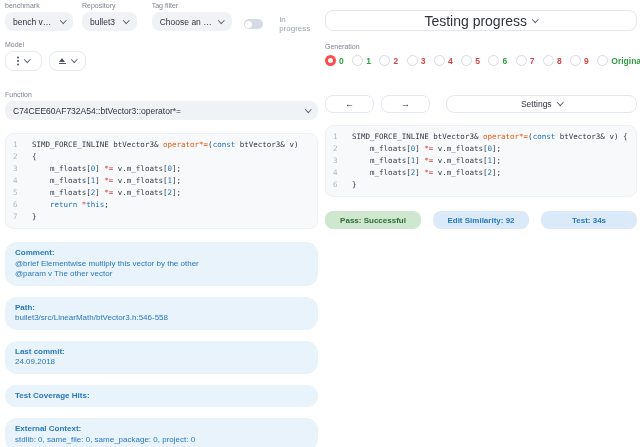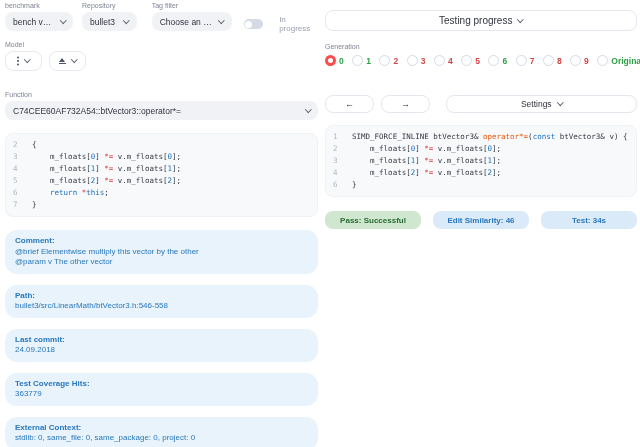--- a/index.html
+++ b/index.html
@@ -54,21 +54,21 @@
   .tk-op  { color:#d64545; }
   .tk-num { color:#1a6fc4; }
 
   .info-sections { margin-top:13px; }
   .info-box { background:#e9f3fc; border-radius:12px; padding:6px 10px; color:#2878bd;
               font-size:8px; line-height:10.5px; }
   .info-box + .info-box { margin-top:11px; }
   .info-title { font-weight:700; }
 
   .testing-btn { margin-top:7px; width:100%; height:21px; background:#fff; border:1px solid #e4e7ee;
-                 border-radius:8px; font-size:10px; color:#31333f; display:flex; align-items:center;
+                 border-radius:8px; font-size:14px; color:#31333f; display:flex; align-items:center;
                  justify-content:center; cursor:pointer; font-family:"Liberation Sans", sans-serif; }
   .gen-lbl { margin-top:12px; }
   .radio-row { margin-top:5px; display:flex; align-items:center; gap:8.5px; }
   .radio-opt { display:flex; align-items:center; gap:3px; cursor:pointer; }
   .radio-circle { width:11px; height:11px; border-radius:50%; background:#fff; border:1.5px solid #d5dae5; }
   .radio-circle.selected { border:3.5px solid #ff4b4b; }
   .radio-label { font-size:8.5px; font-weight:700; }
   .radio-label.pass { color:#2e9e44; }
   .radio-label.fail { color:#d64545; }
 
@@ -142,20 +142,21 @@
 
     <div class="fn-field">
       <span class="lbl">Function</span>
       <div class="select">
         <span>C74CEE60AF732A54::btVector3::operator*=</span>
         <span class="chev"></span>
       </div>
     </div>
 
     <div class="code-block" id="code-left">
+        <div class="code-line"><span class="ln">1</span><span class="tk-p">SIMD_FORCE_INLINE btVector3&amp; </span><span class="tk-fn">operator*=</span><span class="tk-p">(</span><span class="tk-kw">const</span><span class="tk-p"> btVector3&amp; v)</span></div>
         <div class="code-line"><span class="ln">2</span><span class="tk-p">{</span></div>
         <div class="code-line"><span class="ln">3</span><span class="tk-p">    m_floats[</span><span class="tk-num">0</span><span class="tk-p">] </span><span class="tk-op">*=</span><span class="tk-p"> v.m_floats[</span><span class="tk-num">0</span><span class="tk-p">];</span></div>
         <div class="code-line"><span class="ln">4</span><span class="tk-p">    m_floats[</span><span class="tk-num">1</span><span class="tk-p">] </span><span class="tk-op">*=</span><span class="tk-p"> v.m_floats[</span><span class="tk-num">1</span><span class="tk-p">];</span></div>
         <div class="code-line"><span class="ln">5</span><span class="tk-p">    m_floats[</span><span class="tk-num">2</span><span class="tk-p">] </span><span class="tk-op">*=</span><span class="tk-p"> v.m_floats[</span><span class="tk-num">2</span><span class="tk-p">];</span></div>
         <div class="code-line"><span class="ln">6</span><span class="tk-p">    </span><span class="tk-kw">return</span><span class="tk-p"> </span><span class="tk-op">*</span><span class="tk-kw">this</span><span class="tk-p">;</span></div>
         <div class="code-line"><span class="ln">7</span><span class="tk-p">}</span></div>
       </div>
 
     <div class="info-sections" id="info-sections">
         <div class="info-box">
@@ -166,21 +167,20 @@
         <div class="info-box">
           <div class="info-title">Path:</div>
           <div>bullet3/src/LinearMath/btVector3.h:546-558</div>
         </div>
         <div class="info-box">
           <div class="info-title">Last commit:</div>
           <div>24.09.2018</div>
         </div>
         <div class="info-box">
           <div class="info-title">Test Coverage Hits:</div>
-          <div>363779</div>
         </div>
         <div class="info-box">
           <div class="info-title">External Context:</div>
           <div>stdlib: 0, same_file: 0, same_package: 0, project: 0</div>
         </div>
       </div>
   </div>
 
   <div class="col-right">
 
@@ -249,18 +249,18 @@
     <div class="code-block" id="code-right">
         <div class="code-line"><span class="ln">1</span><span class="tk-p">SIMD_FORCE_INLINE btVector3&amp; </span><span class="tk-fn">operator*=</span><span class="tk-p">(</span><span class="tk-kw">const</span><span class="tk-p"> btVector3&amp; v) {</span></div>
         <div class="code-line"><span class="ln">2</span><span class="tk-p">    m_floats[</span><span class="tk-num">0</span><span class="tk-p">] </span><span class="tk-op">*=</span><span class="tk-p"> v.m_floats[</span><span class="tk-num">0</span><span class="tk-p">];</span></div>
         <div class="code-line"><span class="ln">3</span><span class="tk-p">    m_floats[</span><span class="tk-num">1</span><span class="tk-p">] </span><span class="tk-op">*=</span><span class="tk-p"> v.m_floats[</span><span class="tk-num">1</span><span class="tk-p">];</span></div>
         <div class="code-line"><span class="ln">4</span><span class="tk-p">    m_floats[</span><span class="tk-num">2</span><span class="tk-p">] </span><span class="tk-op">*=</span><span class="tk-p"> v.m_floats[</span><span class="tk-num">2</span><span class="tk-p">];</span></div>
         <div class="code-line"><span class="ln">6</span><span class="tk-p">}</span></div>
       </div>
 
     <div class="pills-row" id="pills">
         <div class="pill success">Pass: Successful</div>
-        <div class="pill info">Edit Similarity: 46</div>
+        <div class="pill info">Edit Similarity: 92</div>
         <div class="pill info">Test: 34s</div>
       </div>
   </div>
 
 </div>
 
 </body></html>

